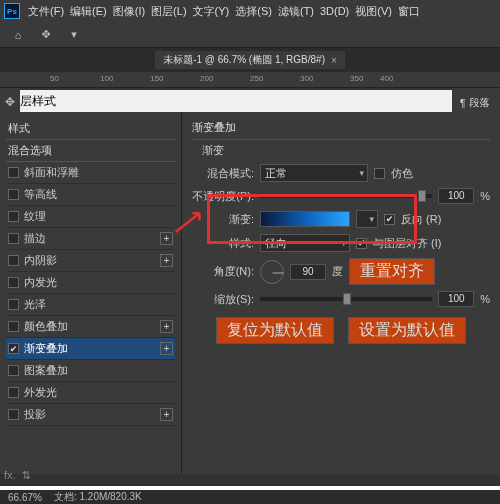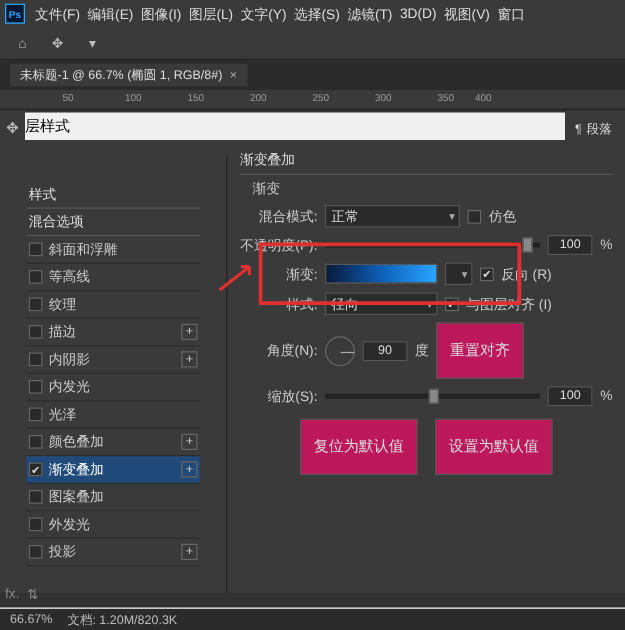--- a/index.html
+++ b/index.html
@@ -2,30 +2,30 @@
 <html><head>
 <meta charset="utf-8">
 <style>
 * { margin: 0; padding: 0; box-sizing: border-box; font-family: "Microsoft YaHei", sans-serif; }
 body { background: #323232; color: #ccc; font-size: 11px; width: 500px; height: 504px; overflow: hidden; position: relative; }
 .menubar { background: #3a3a3a; height: 22px; display: flex; align-items: center; padding: 0 4px; }
 .ps-logo { width: 16px; height: 16px; background: linear-gradient(135deg,#001833,#001833); border: 1px solid #2aa5ff; display: flex; align-items: center; justify-content: center; color: #2aa5ff; font-size: 8px; font-weight: bold; margin-right: 8px; }
 .menubar span.mi { margin-right: 6px; color: #ddd; cursor: default; }
 .toolbar { background: #3a3a3a; height: 26px; display: flex; align-items: center; padding: 0 8px; border-bottom: 1px solid #222; }
 .tool-icon { width: 20px; height: 20px; display: flex; align-items: center; justify-content: center; color: #bbb; margin-right: 8px; }
-.tabbar { background: #2b2b2b; height: 24px; display: flex; align-items: center; padding: 0 8px; }
+.tabbar { background: #2b2b2b; height: 24px; display: flex; align-items: center; padding: 0 8px; justify-content: center; }
 .doc-tab { background: #3a3a3a; padding: 2px 8px; font-size: 10px; color: #ddd; display: flex; align-items: center; gap: 6px; }
 .doc-tab .close { color: #aaa; }
 .ruler { background: #3a3a3a; height: 16px; position: relative; border-bottom: 1px solid #222; }
 .ruler-tick { position: absolute; top: 2px; font-size: 8px; color: #999; }
 .side-panel { position: absolute; right: 0; top: 88px; width: 48px; background: #3a3a3a; padding: 4px; }
 .panel-tab { color: #ddd; font-size: 10px; padding: 4px; display: flex; align-items: center; gap: 4px; }
 .dialog-titlebar { background: #f0f0f0; color: #000; height: 22px; display: flex; align-items: center; padding: 0 8px; font-size: 12px; margin-top: 2px; }
 .dialog-body { background: #3a3a3a; display: flex; height: 362px; }
-.styles-col { width: 182px; padding: 21px; border-right: 1px solid #222; margin-top: 12px; }
+.styles-col { width: 182px; padding: 6px; border-right: 1px solid #222; }
 .styles-header { color: #ddd; padding: 3px 2px; }
 .blend-header { color: #ddd; padding: 3px 2px; border-top: 1px solid #555; border-bottom: 1px solid #555; }
 .style-row { display: flex; align-items: center; justify-content: space-between; padding: 3px 2px; border-bottom: 1px solid #2d2d2d; }
 .style-row .lbl { display: flex; align-items: center; gap: 5px; }
 .chk { width: 11px; height: 11px; border: 1px solid #666; display: inline-flex; align-items: center; justify-content: center; background: #2a2a2a; font-size: 9px; color: #ddd; }
 .chk.on::after { content: "✔"; }
 .plus { width: 13px; height: 13px; border: 1px solid #666; display: flex; align-items: center; justify-content: center; font-size: 10px; color: #ccc; }
 .style-row.active { background: #1f4a7a; color: #fff; }
 .settings-col { flex: 1; padding: 8px 10px; position: relative; }
 .settings-col h4 { font-size: 11px; font-weight: normal; color: #ddd; margin-bottom: 4px; }
@@ -33,25 +33,25 @@
 .row { display: flex; align-items: center; gap: 6px; margin: 6px 0; }
 .lblr { width: 62px; text-align: right; color: #ccc; }
 .select { background: #2a2a2a; border: 1px solid #555; color: #ddd; height: 18px; padding: 0 16px 0 4px; position: relative; font-size: 11px; display: inline-flex; align-items: center; }
 .select::after { content: "▾"; position: absolute; right: 3px; font-size: 9px; color: #aaa; }
 .slider { height: 4px; background: #222; position: relative; flex: 1; }
 .slider .thumb { position: absolute; top: -4px; width: 8px; height: 12px; background: #888; border: 1px solid #555; }
 .numbox { width: 36px; height: 16px; background: #2a2a2a; border: 1px solid #555; color: #ddd; text-align: center; font-size: 10px; line-height: 14px; }
 .grad-preview { width: 90px; height: 16px; background: linear-gradient(90deg,#0a1a3a,#0d5fb8,#2aa5ff); border: 1px solid #555; }
 .angle-dial { width: 24px; height: 24px; border: 1px solid #666; border-radius: 50%; position: relative; }
 .angle-dial::after { content: ""; position: absolute; width: 1px; height: 11px; background: #aaa; left: 50%; top: 1px; transform-origin: bottom; transform: rotate(90deg); }
-.btn { background: #be185d; border: 1px solid #555; color: #ddd; padding: 13px 10px; font-size: 12px; }
+.btn { background: #c2410c; border: 1px solid #555; color: #ddd; padding: 2px 10px; font-size: 16px; }
 .highlight-box { position: absolute; border: 3px solid #e03030; pointer-events: none; }
 .arrow { position: absolute; width: 34px; height: 26px; }
 .arrow svg { width: 100%; height: 100%; }
-.statusbar { position: absolute; bottom: 0; left: 0; right: 0; height: 18px; background: #2b2b2b; display: flex; align-items: center; gap: 12px; padding: 0 8px; font-size: 10px; color: #bbb; border-top: 1px solid #ffffff; }
+.statusbar { position: absolute; bottom: 0; left: 0; right: 0; height: 18px; background: #2b2b2b; display: flex; align-items: center; gap: 12px; padding: 0 8px; font-size: 10px; color: #bbb; border-top: 4px solid #ffffff; }
 .bottom-icons { position: absolute; bottom: 22px; left: 4px; display: flex; gap: 6px; color: #888; font-size: 11px; margin-top: 22px; }
 .left-tools { position: absolute; left: 0; top: 72px; width: 20px; background: #3a3a3a; }
 .left-tools .t { width: 20px; height: 20px; display: flex; align-items: center; justify-content: center; color: #bbb; font-size: 12px; }
 </style>
 </head>
 <body>
 
 <div class="menubar">
   <div class="ps-logo">Ps</div>
   <span class="mi">文件(F)</span>

